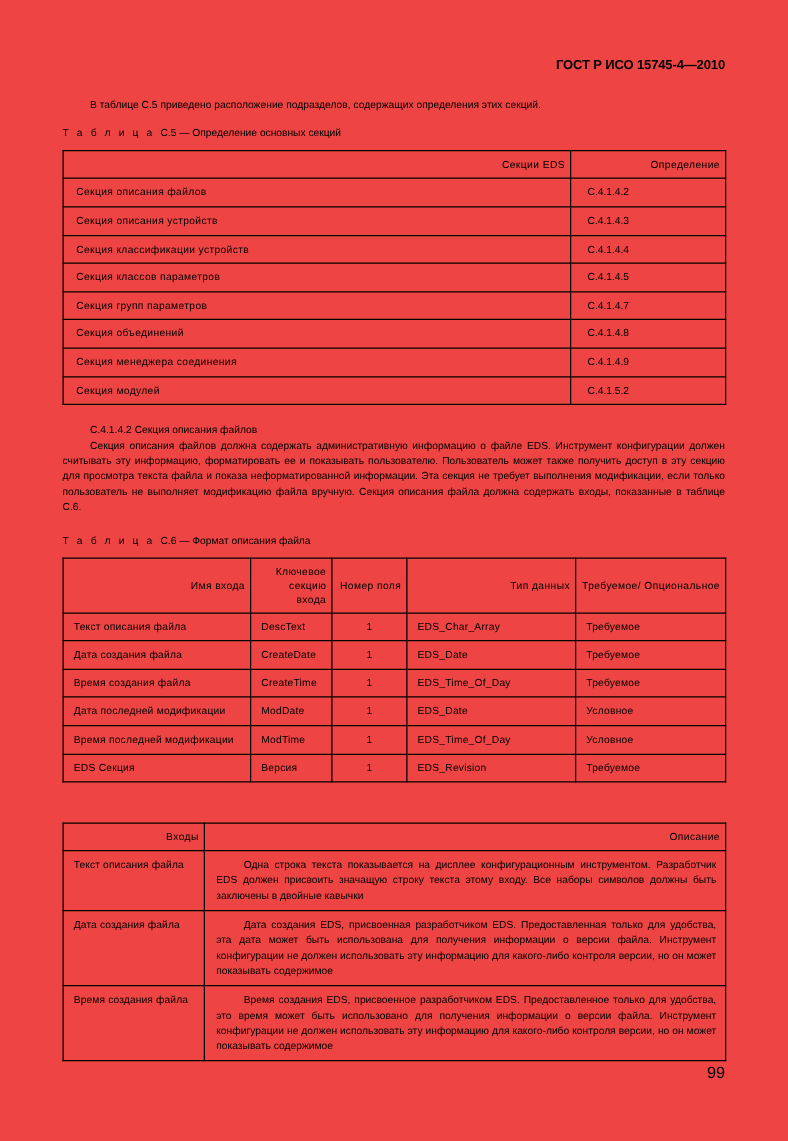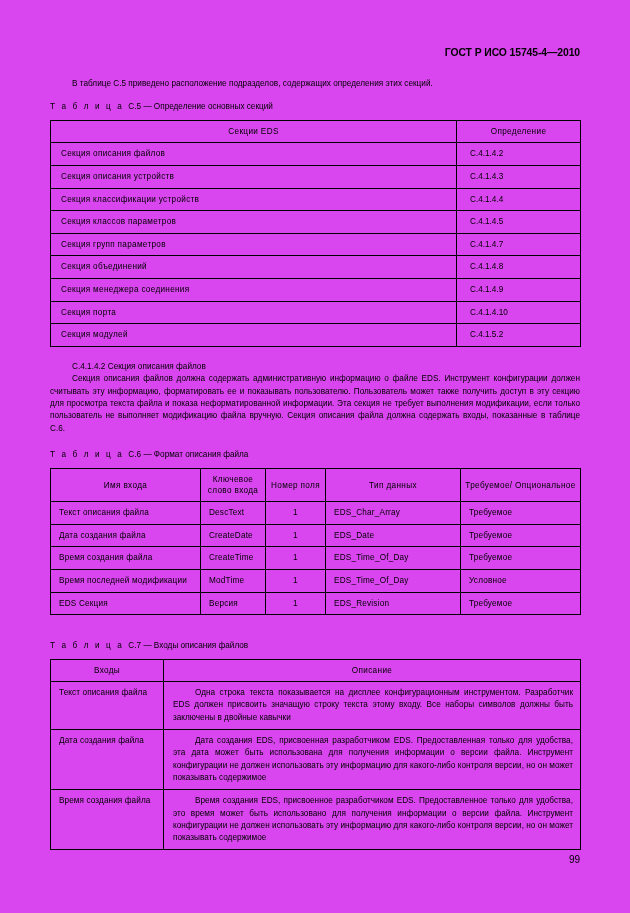--- a/index.html
+++ b/index.html
@@ -16,21 +16,21 @@
     color: #000000;
     overflow: hidden;
   }
 
   .page {
     position: absolute;
     left: 0;
     top: 0;
     width: 630px;
     height: 913px;
-    background: #d946ef;
+    background: #ef4444;
   }
 
   
   .doc-header {
     position: absolute;
     top: 47px;
     right: 50px;
     font-size: 10.4px;
     font-weight: bold;
     letter-spacing: -0.1px;
@@ -77,21 +77,21 @@
   }
   table.doc-table th,
   table.doc-table td {
     border: 0.8px solid #000000;
     padding: 0;
     vertical-align: middle;
   }
   table.doc-table thead th {
     border-bottom-width: 1.6px;
     font-weight: normal;
-    text-align: center;
+    text-align: right;
     line-height: 11px;
     padding: 5px 4px 5px 4px;
     letter-spacing: 0.35px;
     margin-top: 13px;
   }
   table.doc-table tbody td {
     line-height: 11.6px;
   }
 
   
@@ -142,21 +142,21 @@
     line-height: 12.3px;
     text-indent: 22px;
     letter-spacing: 0.02px;
   }
 
   
   .page-number {
     position: absolute;
     right: 50px;
     bottom: 48px;
-    font-size: 10px;
+    font-size: 13px;
     margin-left: 45px;
   }
 </style>
 </head>
 <body>
 
 <div class="page">
 
   <div class="doc-header">ГОСТ Р ИСО 15745-4—2010</div>
 
@@ -202,24 +202,20 @@
             <td class="sec-name">Секция групп параметров</td>
             <td class="sec-ref">C.4.1.4.7</td>
           </tr>
         <tr>
             <td class="sec-name">Секция объединений</td>
             <td class="sec-ref">C.4.1.4.8</td>
           </tr>
         <tr>
             <td class="sec-name">Секция менеджера соединения</td>
             <td class="sec-ref">C.4.1.4.9</td>
-          </tr>
-        <tr>
-            <td class="sec-name">Секция порта</td>
-            <td class="sec-ref">C.4.1.4.10</td>
           </tr>
         <tr>
             <td class="sec-name">Секция модулей</td>
             <td class="sec-ref">C.4.1.5.2</td>
           </tr>
       </tbody>
     </table>
 
     <div class="gap-l"></div>
 
@@ -236,21 +232,21 @@
       <colgroup>
           <col class="c1">
           <col class="c2">
           <col class="c3">
           <col class="c4">
           <col class="c5">
         </colgroup>
       <thead>
         <tr>
           <th>Имя входа</th>
-          <th>Ключевое слово входа</th>
+          <th>Ключевое секцию входа</th>
           <th>Номер поля</th>
           <th>Тип данных</th>
           <th>Требуемое/ Опциональное</th>
         </tr>
       </thead>
       <tbody>
         <tr>
             <td>Текст описания файла</td>
             <td>DescText</td>
             <td class="num">1</td>
@@ -265,20 +261,27 @@
             <td>Требуемое</td>
           </tr>
         <tr>
             <td>Время создания файла</td>
             <td>CreateTime</td>
             <td class="num">1</td>
             <td>EDS_Time_Of_Day</td>
             <td>Требуемое</td>
           </tr>
         <tr>
+            <td>Дата последней модификации</td>
+            <td>ModDate</td>
+            <td class="num">1</td>
+            <td>EDS_Date</td>
+            <td>Условное</td>
+          </tr>
+        <tr>
             <td>Время последней модификации</td>
             <td>ModTime</td>
             <td class="num">1</td>
             <td>EDS_Time_Of_Day</td>
             <td>Условное</td>
           </tr>
         <tr>
             <td>EDS Секция</td>
             <td>Версия</td>
             <td class="num">1</td>
@@ -286,21 +289,20 @@
             <td>Требуемое</td>
           </tr>
       </tbody>
     </table>
 
     <div class="gap-l"></div>
 
 
     <div class="gap-m"></div>
 
-    <p class="caption"><span class="sp">Т а б л и ц а</span>&nbsp; <span>С.7</span> <span>—</span> <span>Входы описания файлов</span></p>
 
     <div class="gap-s"></div>
 
     <table class="doc-table" id="table-c7">
       <colgroup>
           <col class="c1">
           <col class="c2">
         </colgroup>
       <thead>
         <tr>

